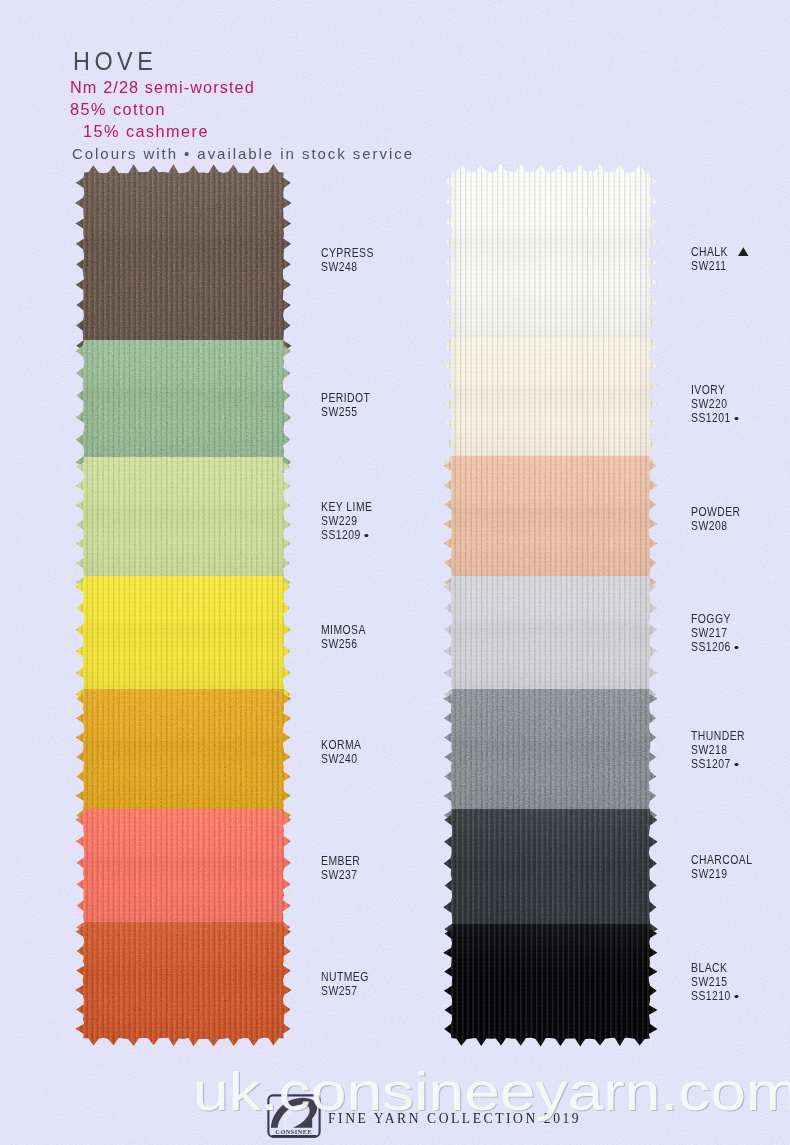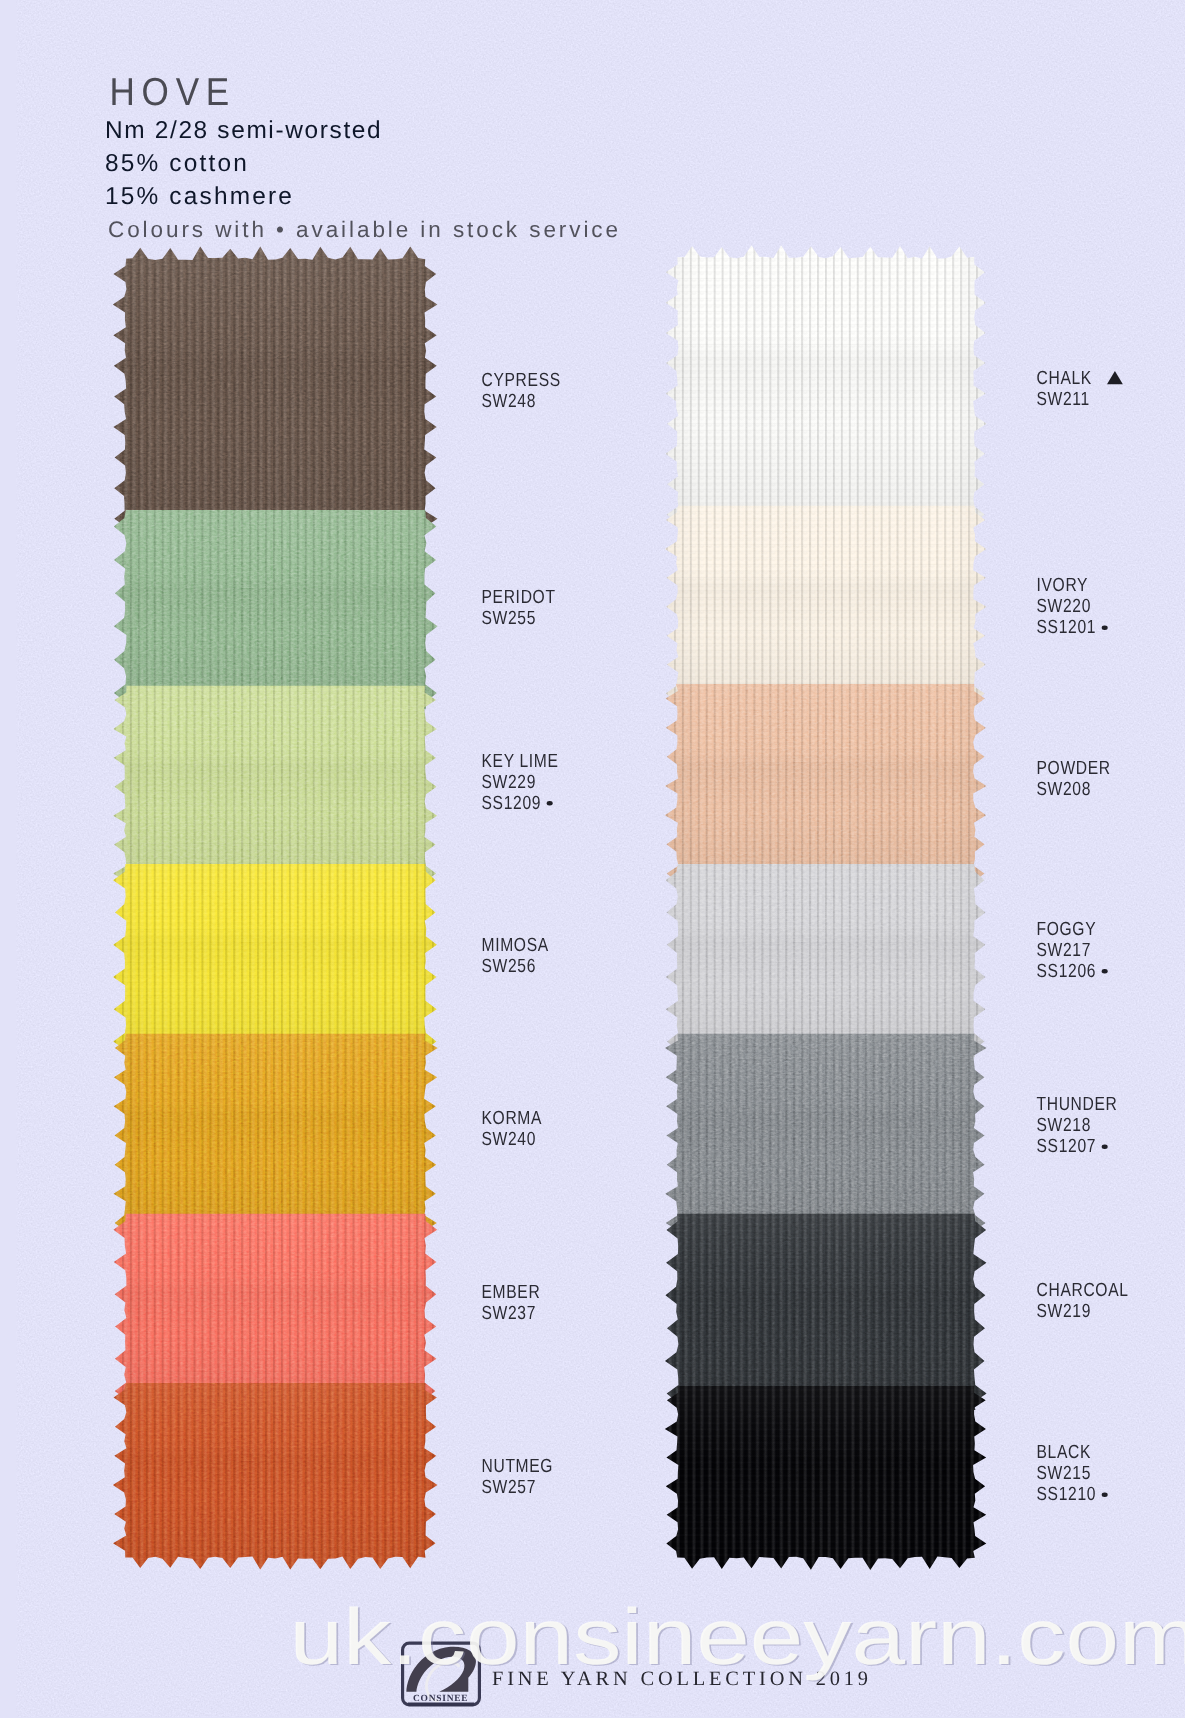--- a/index.html
+++ b/index.html
@@ -12,24 +12,24 @@
   }
   .page{position:absolute;left:11px;top:0;width:790px;height:1145px;background:#e2e2f8;}
   .paper{position:absolute;left:0;top:0;pointer-events:none;}
 
   
   .hdr{position:absolute;left:62px;top:0;color:#3c3c44;white-space:nowrap;}
   .hdr-title{position:absolute;left:0;top:48px;font-size:26px;letter-spacing:5px;
              font-weight:400;line-height:1;color:#4b4b54;
              transform:scaleX(0.9);transform-origin:0 0;}
   .hdr-line{position:absolute;left:-3px;font-size:16.3px;letter-spacing:1.45px;
-            font-weight:400;line-height:1;color:#0f172a;}
+            font-weight:400;line-height:1;color:#be185d;}
   .hdr-line.l1{top:79px;letter-spacing:1.1px;}
   .hdr-line.l2{top:101px;text-align:right;}
-  .hdr-line.l3{top:123px;}
+  .hdr-line.l3{top:123px;margin-left:13px;}
   .hdr-note{position:absolute;left:-1px;top:146px;font-size:15px;letter-spacing:1.95px;
             font-weight:400;line-height:1;color:#52525c;}
   .sw{position:absolute;overflow:visible;}
 
   
   .lbl{position:absolute;color:#2a2a33;font-size:12.7px;letter-spacing:0.55px;
        line-height:14.2px;font-weight:400;white-space:nowrap;
        transform:scaleX(0.82);transform-origin:0 0;}
   .lbl .nm{display:block;}
   .lbl .cd{display:block;}

